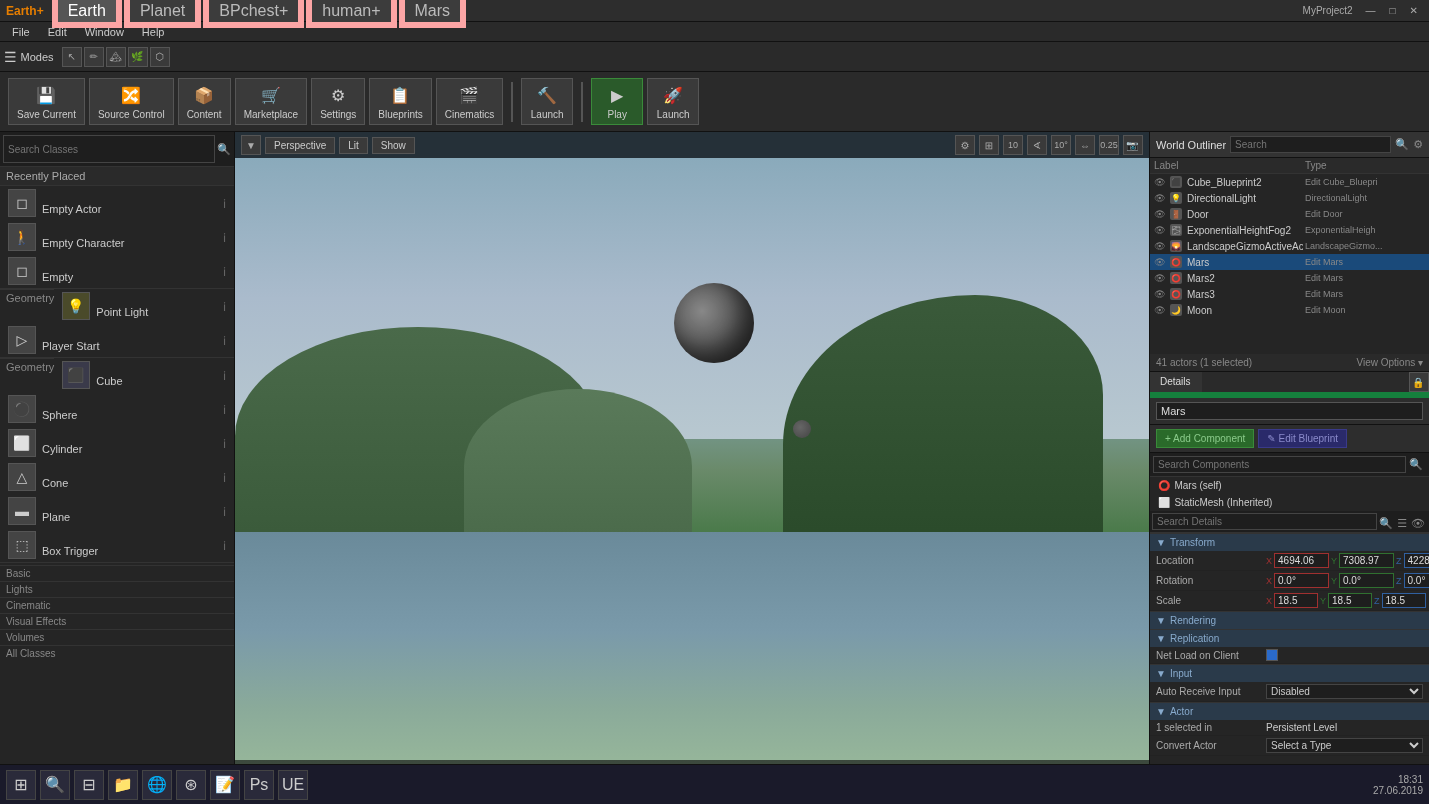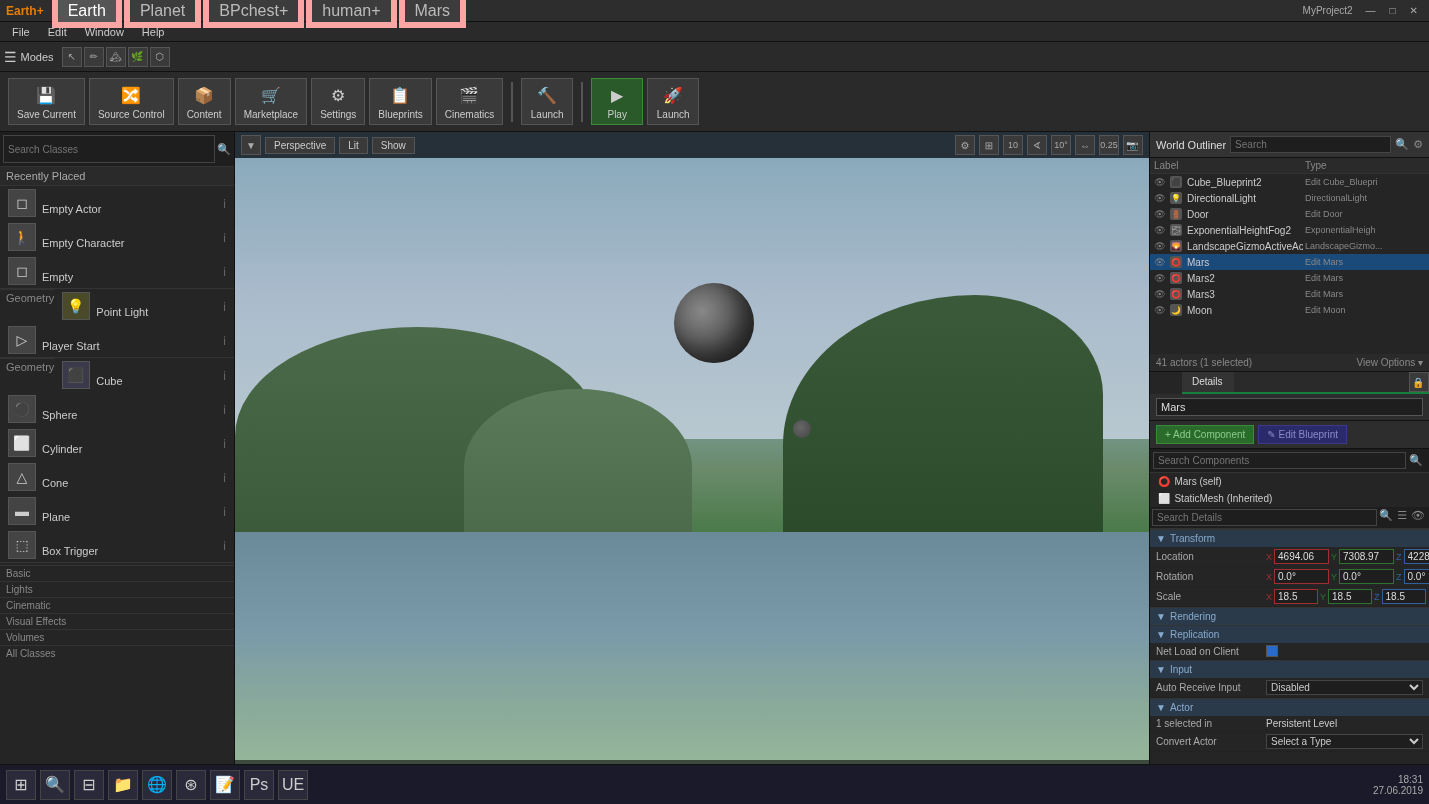--- a/index.html
+++ b/index.html
@@ -58,21 +58,21 @@
     .outliner-item { display: flex; align-items: center; padding: 2px 4px; cursor: pointer; font-size: 10px; gap: 2px; }
     .outliner-item.selected { background: #1a4a7a; }
     .outliner-item .oi-vis { width: 14px; color: #888; font-size: 9px; }
     .outliner-item .oi-icon { width: 12px; height: 12px; background: #555; border-radius: 2px; margin-right: 3px; font-size: 8px; display: flex; align-items: center; justify-content: center; }
     .outliner-item .oi-label { flex: 1; color: #ccc; overflow: hidden; white-space: nowrap; }
     .outliner-item .oi-type { width: 120px; color: #888; overflow: hidden; white-space: nowrap; font-size: 9px; }
     .outliner-footer { padding: 3px 6px; font-size: 10px; color: #888; background: #2a2a2a; display: flex; justify-content: space-between; }
 
     
     #details-panel { flex: 1; display: flex; flex-direction: column; overflow: hidden; }
-    .details-tabs { display: flex; background: #2a2a2a; border-bottom: 2px solid #15803d; margin-left: 32px; }
+    .details-tabs { display: flex; background: #2a2a2a; border-bottom: 6px solid #15803d; }
     .details-tab { padding: 4px 10px; font-size: 10px; color: #aaa; cursor: pointer; border-right: 1px solid #333; }
     .details-tab.active { background: #333; color: #ddd; }
     .details-name-bar { padding: 4px 6px; background: #2d2d2d; border-bottom: 1px solid #111; }
     .details-name-input { background: #1e1e1e; border: 1px solid #555; color: #ddd; padding: 2px 4px; font-size: 11px; width: 100%; }
     .details-actions { display: flex; gap: 4px; padding: 4px 6px; background: #2d2d2d; border-bottom: 1px solid #111; }
     .btn-add-comp { background: #2a6a2a; border: 1px solid #3a8a3a; color: #8aca8a; padding: 3px 8px; font-size: 10px; cursor: pointer; }
     .btn-edit-bp { background: #2a2a6a; border: 1px solid #3a3a8a; color: #8a8aca; padding: 3px 8px; font-size: 10px; cursor: pointer; }
     .comp-search { background: #1e1e1e; border: 1px solid #444; color: #ccc; padding: 2px 4px; font-size: 10px; width: 100%; }
     .comp-item { padding: 3px 8px; font-size: 10px; color: #ccc; cursor: pointer; display: flex; align-items: center; gap: 4px; }
     .details-section { border-top: 1px solid #333; }
@@ -417,21 +417,21 @@
         <div class="comp-item">
           <span>⭕</span>
           <span>Mars (self)</span>
         </div>
         <div class="comp-item">
           <span>⬜</span>
           <span>StaticMesh (Inherited)</span>
         </div>
       </div>
 
-      <div style="padding:2px;background:#1e1e1e;border-bottom:1px solid #333;display:flex;align-items:flex-start;">
+      <div style="padding:2px;background:#1e1e1e;border-bottom:1px solid #333;display:flex;align-items:flex-end;">
         <input type="text" style="flex: 1 1 0%; background: rgb(30, 30, 30); border: 1px solid rgb(68, 68, 68); color: rgb(204, 204, 204); padding: 2px 4px; font-size: 10px;" placeholder="Search Details">
         <span style="color:#888;padding:0 2px;">🔍</span>
         <span style="color:#888;cursor:pointer;padding:0 2px;">☰</span>
         <span style="color:#888;cursor:pointer;padding:0 2px;">👁</span>
       </div>
 
       <div class="details-section">
         <div class="section-title">
           <span>▼</span>
           <span>Transform</span>

